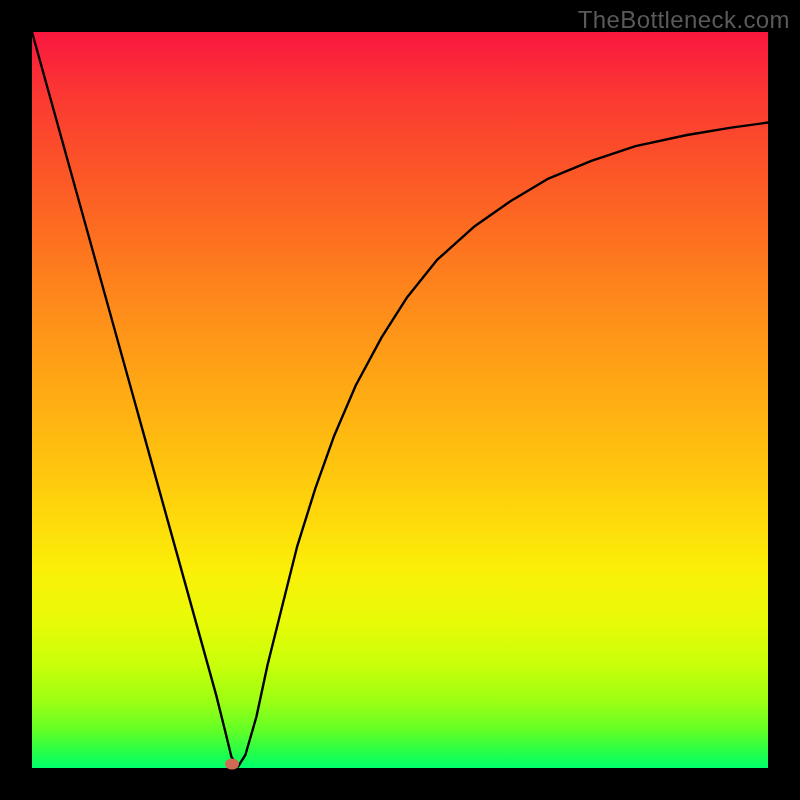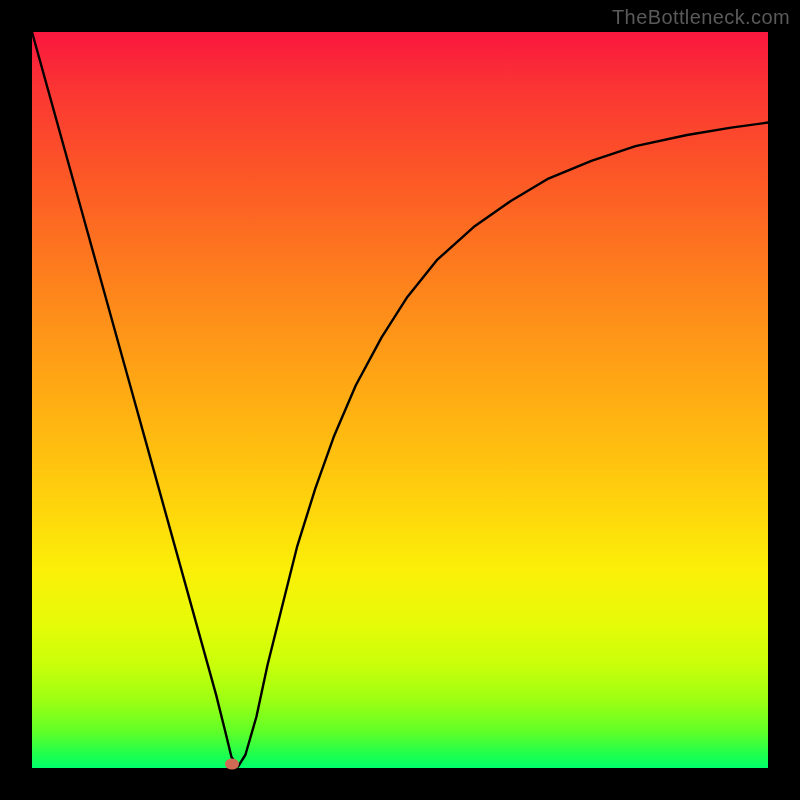--- a/index.html
+++ b/index.html
@@ -41,21 +41,21 @@
       #61ff27 95%,
       #22ff4b 98%,
       #00ff6b 100%
     );
   }
   .watermark {
     position: absolute;
     top: 6px;
     right: 10px;
     color: #5a5a5a;
-    font-size: 20px;
+    font-size: 24px;
     font-weight: 400;
     letter-spacing: 0.4px;
     user-select: none;
     font-family: Arial, Helvetica, sans-serif;
   }
   .marker {
     position: absolute;
     width: 14px;
     height: 11px;
     background: #d06a54;

